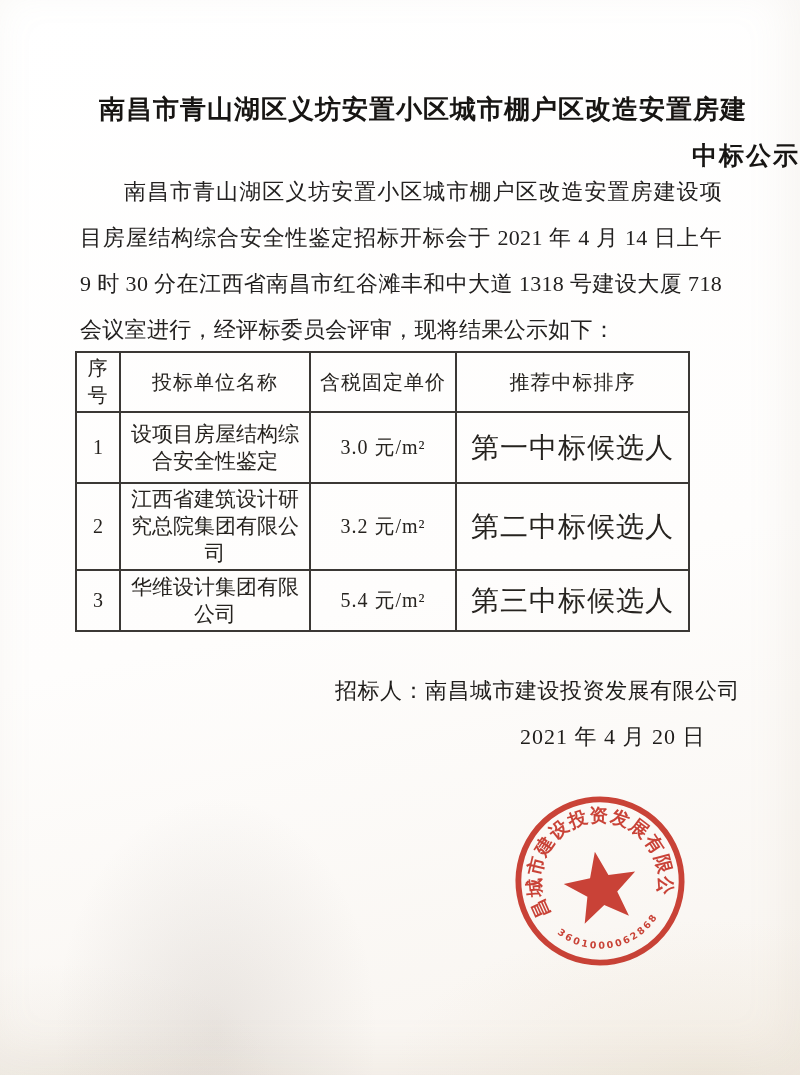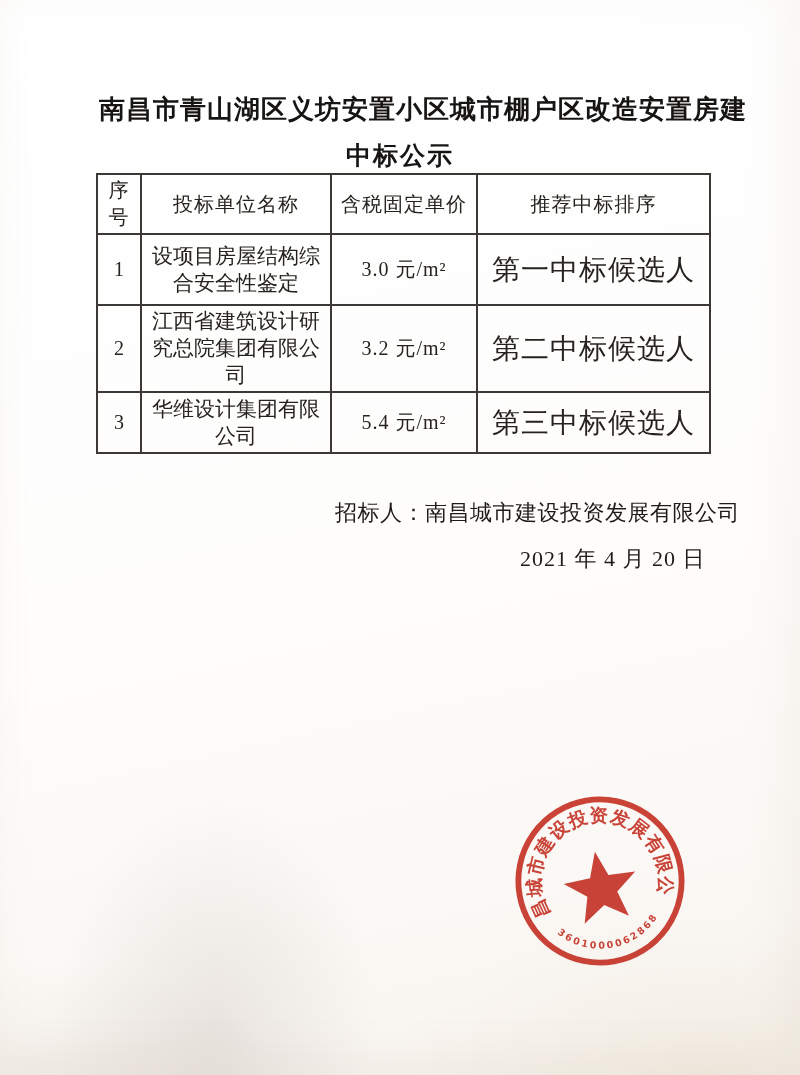--- a/index.html
+++ b/index.html
@@ -23,21 +23,21 @@
     text-align:center;
     font-family:"Liberation Sans", sans-serif;
     font-weight:bold;
     font-size:26px; line-height:51px;
     letter-spacing:1px;
     color:#171513;
   }
   .title .tline { display:block;padding-left:46px; }
   .subtitle {
     margin:0;
-    text-align:center;
+    text-align:right;
     font-family:"Liberation Sans", sans-serif;
     font-weight:bold;
     font-size:25px; line-height:40px;
     letter-spacing:2px;
     color:#171513;
   }
 
   .para {
     margin:0 78px 0 80px;
     font-size:22px; line-height:46px;
@@ -45,21 +45,21 @@
     text-indent:2em;
     letter-spacing:0.3px;
     color:#232120;
   }
   .para.first { margin-top:-6px; }
   .para.notice { margin-top:-10px; }
 
   table.results {
     border-collapse:collapse;
     table-layout:fixed;
-    margin:-2px 0 0 96px;
+    margin:-2px 0 0 75px;
     width:613px;
     background:transparent;
   }
   table.results th, table.results td {
     border:2px solid #3b3835;
     text-align:center;
     vertical-align:middle;
     padding:2px 6px;
     font-weight:normal;
     color:#26231f;
@@ -111,20 +111,21 @@
 </head>
 <body>
 
 <div class="page">
 
   <h1 class="title">
     <span class="tline">南昌市青山湖区义坊安置小区城市棚户区改造安置房建</span>
   </h1>
   <h2 class="subtitle">中标公示</h2>
 
+  <p class="para first">南昌市青山湖区义坊安置小区城市棚户区改造安置房建设项目房屋结构综合安全性鉴定招标开标会于 2021 年 4 月 14 日上午 9 时 30 分在江西省南昌市红谷滩丰和中大道 1318 号建设大厦 718 会议室进行，经评标委员会评审，现将结果公示如下：</p>
 
   <table class="results">
     <colgroup>
       <col class="c-seq">
         <col class="c-bidder">
         <col class="c-price">
         <col class="c-rank">
     </colgroup>
     <thead>
       <tr class="hdr">

